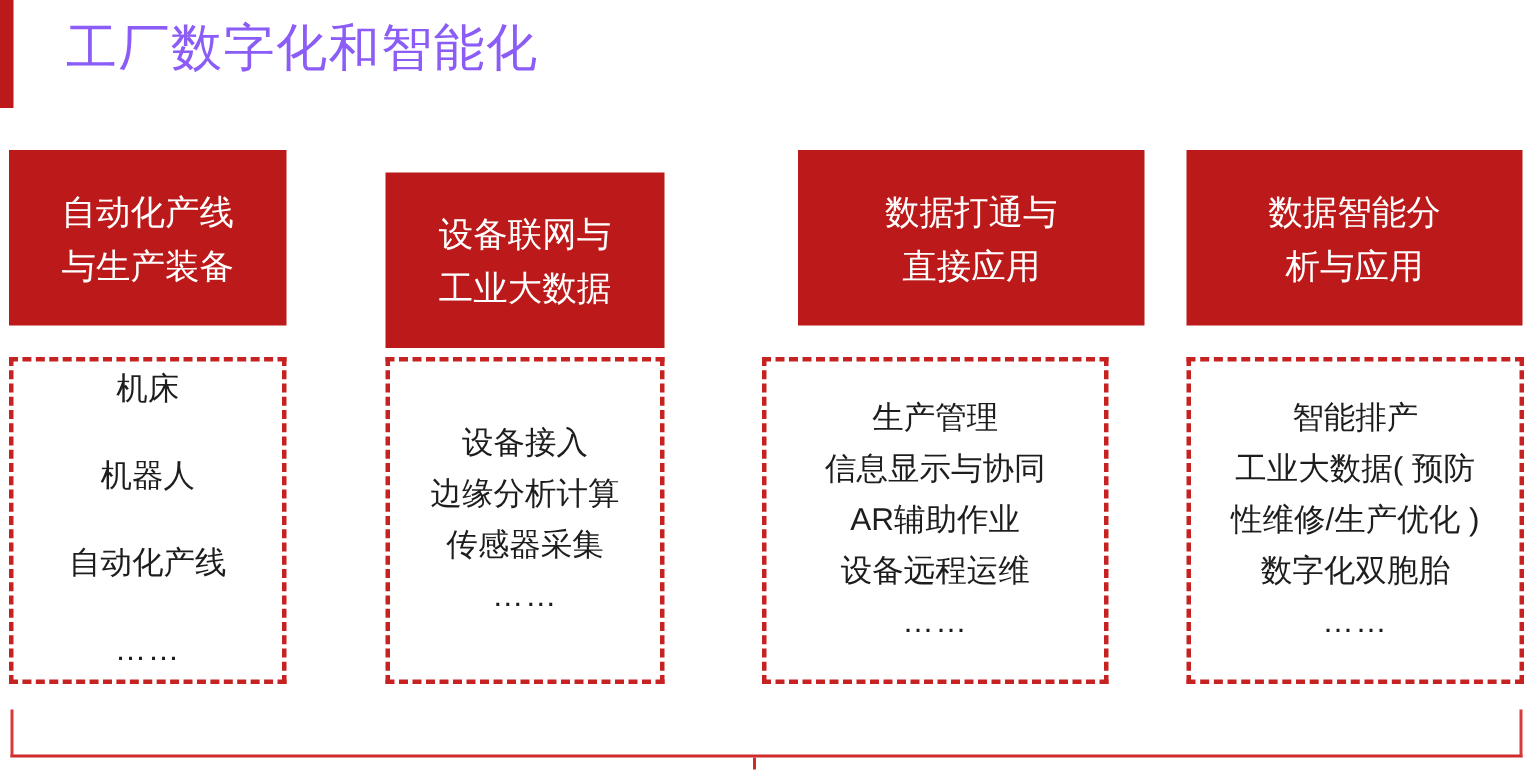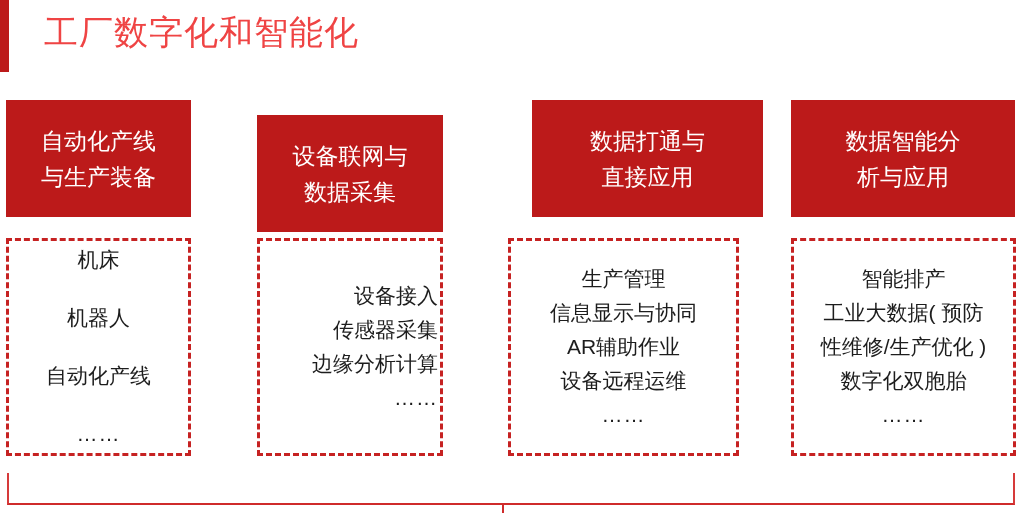--- a/index.html
+++ b/index.html
@@ -32,21 +32,21 @@
     height: 72px;
     background: #bc1a1a;
   }
   #page-title {
     position: absolute;
     left: 44px;
     top: 8px;
     font-size: 34px;
     line-height: 48px;
     letter-spacing: 1px;
-    color: #ef4444;
+    color: #8b5cf6;
     white-space: nowrap;
   }
 
   
   .column {
     position: absolute;
     top: 100px;
   }
   .col-0 { left: 6px;   width: 185px; }
   .col-1 { left: 257px; width: 186px; margin-top: 15px; }
@@ -80,21 +80,21 @@
     flex-direction: column;
     align-items: center;
     justify-content: center;
     text-align: center;
     color: #1d1d1d;
     font-size: 21px;
     line-height: 34px;
     padding: 4px 2px;
   }
   .dcol-0 { left: 6px;   width: 185px; height: 218px; gap: 24px; }
-  .dcol-1 { left: 257px; width: 186px; height: 218px; align-items: flex-end; }
+  .dcol-1 { left: 257px; width: 186px; height: 218px; }
   .dcol-2 { left: 508px; width: 231px; height: 218px; }
   .dcol-3 { left: 791px; width: 225px; height: 218px; }
   .detail-line { display: block; white-space: nowrap; }
   .detail-line.ellipsis { letter-spacing: 1px; }
 
   
   #bottom-bracket {
     position: absolute;
     left: 7px;
     top: 473px;
@@ -131,27 +131,27 @@
 <div class="detail-box dcol-0">
   <span class="detail-line">机床</span>
   <span class="detail-line">机器人</span>
   <span class="detail-line">自动化产线</span>
   <span class="detail-line ellipsis">……</span>
 </div>
 
 <div class="column col-1">
   <div class="header-box">
     <span class="header-line">设备联网与</span>
-    <span class="header-line">数据采集</span>
+    <span class="header-line">工业大数据</span>
   </div>
 </div>
 <div class="detail-box dcol-1">
   <span class="detail-line">设备接入</span>
+  <span class="detail-line">边缘分析计算</span>
   <span class="detail-line">传感器采集</span>
-  <span class="detail-line">边缘分析计算</span>
   <span class="detail-line ellipsis">……</span>
 </div>
 
 <div class="column col-2">
   <div class="header-box">
     <span class="header-line">数据打通与</span>
     <span class="header-line">直接应用</span>
   </div>
 </div>
 <div class="detail-box dcol-2">

